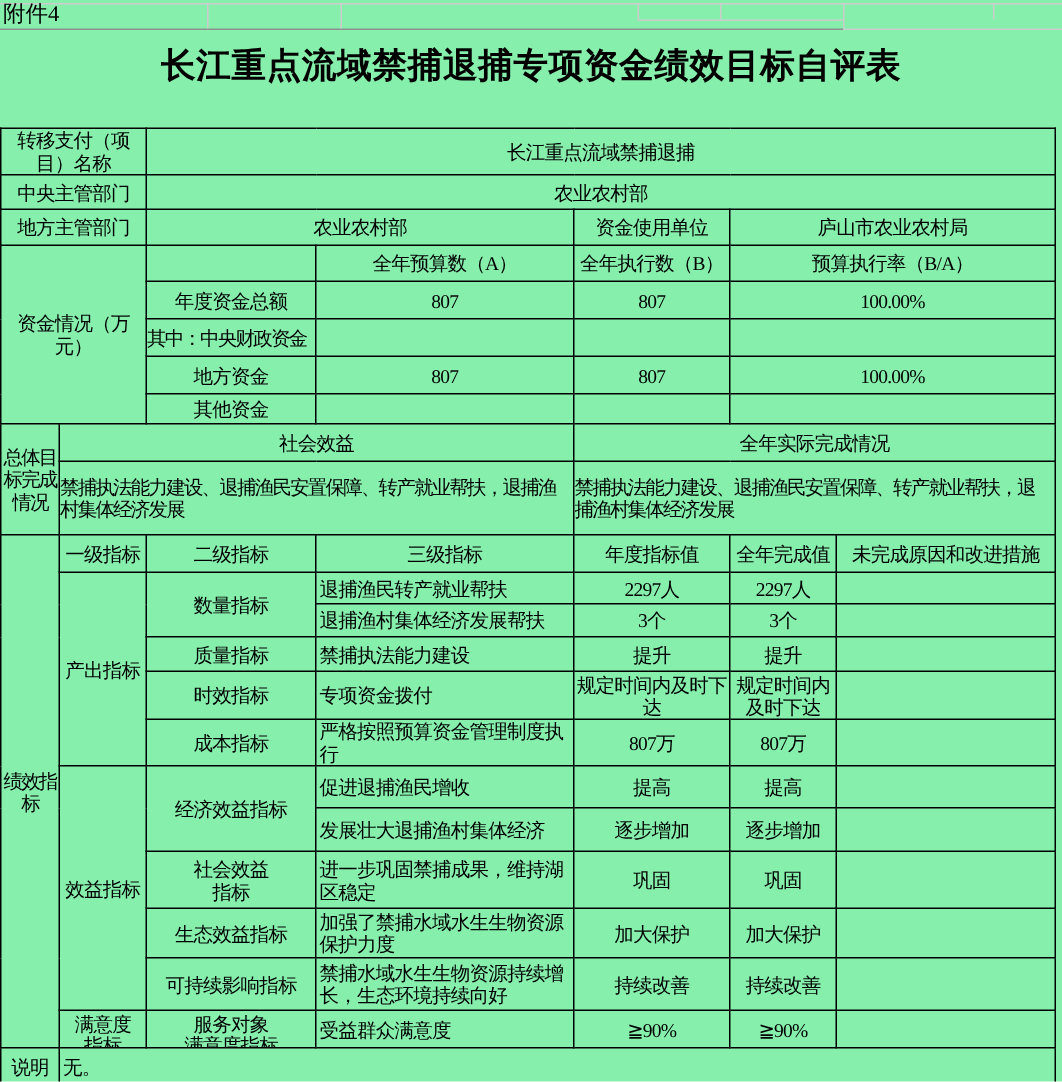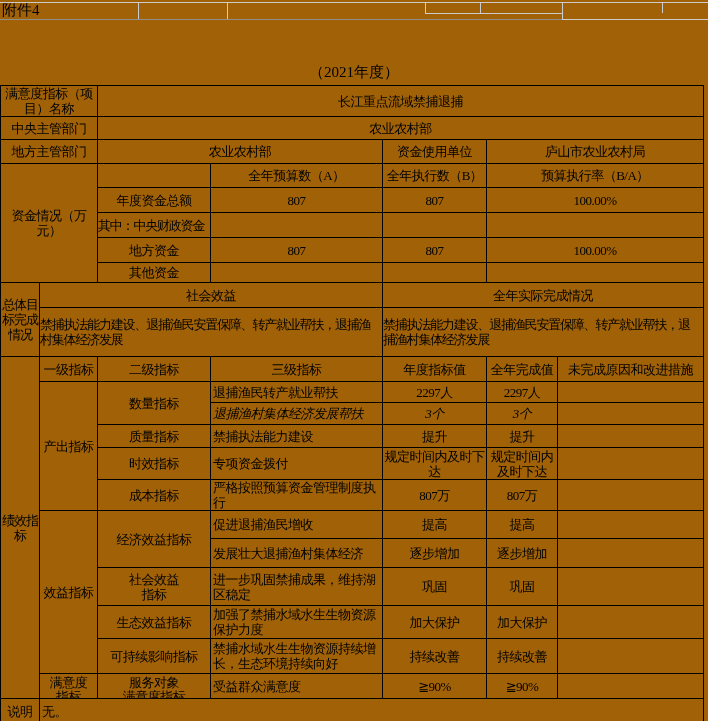--- a/index.html
+++ b/index.html
@@ -4,21 +4,21 @@
 <style>
   * { box-sizing: border-box; margin: 0; padding: 0; }
   html, body { background: #fff; }
   body {
     width: 708px; height: 721px;
     font-family: "Liberation Serif", "DejaVu Serif", serif;
     color: #000;
     position: relative;
     overflow: hidden;
   }
-  .page { position: absolute; inset: 0; background: #a16207; }
+  .page { position: absolute; inset: 0; background: #86efac; }
 
   
   .gline { position: absolute; background: #cccccc; }
   .gline.dark { background: #8f8f8f; }
 
   .attachment {
     position: absolute; top: 2px; left: 2px;
     font-size: 15px; line-height: 17px;
   }
   .title {
@@ -66,35 +66,35 @@
   <div class="gline" style="top:19px; left:562px; width:146px; height:1px;"></div>
   <div class="gline" style="top:13px; left:425px; width:137px; height:1px;"></div>
   <div class="gline" style="top:2px; left:138px; width:1px; height:17px;"></div>
   <div class="gline" style="top:2px; left:227px; width:1px; height:17px;"></div>
   <div class="gline" style="top:2px; left:425px; width:1px; height:11px;"></div>
   <div class="gline" style="top:2px; left:480px; width:1px; height:11px;"></div>
   <div class="gline" style="top:2px; left:562px; width:1px; height:17px;"></div>
   <div class="gline" style="top:2px; left:662px; width:1px; height:11px;"></div>
 
   <div class="attachment">附件4</div>
-  <div class="subtitle">（2021年度）</div>
+  <div class="title">长江重点流域禁捕退捕专项资金绩效目标自评表</div>
 
   <table class="eval">
     <colgroup id="eval-colgroup">
         <col style="width: 39px;">
         <col style="width: 58px;">
         <col style="width: 113px;">
         <col style="width: 172px;">
         <col style="width: 104px;">
         <col style="width: 71px;">
         <col style="width: 146px;">
       </colgroup>
     <tbody id="eval-tbody">
         <tr style="height: 27px;">
-          <td colspan="2">满意度指标（项
+          <td colspan="2">转移支付（项
 目）名称</td>
           <td colspan="5">长江重点流域禁捕退捕</td>
         </tr>
         <tr style="height: 23px;">
           <td colspan="2">中央主管部门</td>
           <td colspan="5">农业农村部</td>
         </tr>
         <tr style="height: 24px; margin-top: 13px;">
           <td colspan="2">地方主管部门</td>
           <td colspan="2">农业农村部</td>
@@ -157,21 +157,21 @@
           <td>未完成原因和改进措施</td>
         </tr>
         <tr style="height: 21px;">
           <td rowspan="5">产出指标</td>
           <td rowspan="2">数量指标</td>
           <td class="left">退捕渔民转产就业帮扶</td>
           <td>2297人</td>
           <td>2297人</td>
           <td></td>
         </tr>
-        <tr style="height: 22px; font-style: italic;">
+        <tr style="height: 22px;">
           <td class="left">退捕渔村集体经济发展帮扶</td>
           <td>3个</td>
           <td>3个</td>
           <td></td>
         </tr>
         <tr style="height: 23px; margin-left: 31px;">
           <td>质量指标</td>
           <td class="left">禁捕执法能力建设</td>
           <td>提升</td>
           <td>提升</td>

